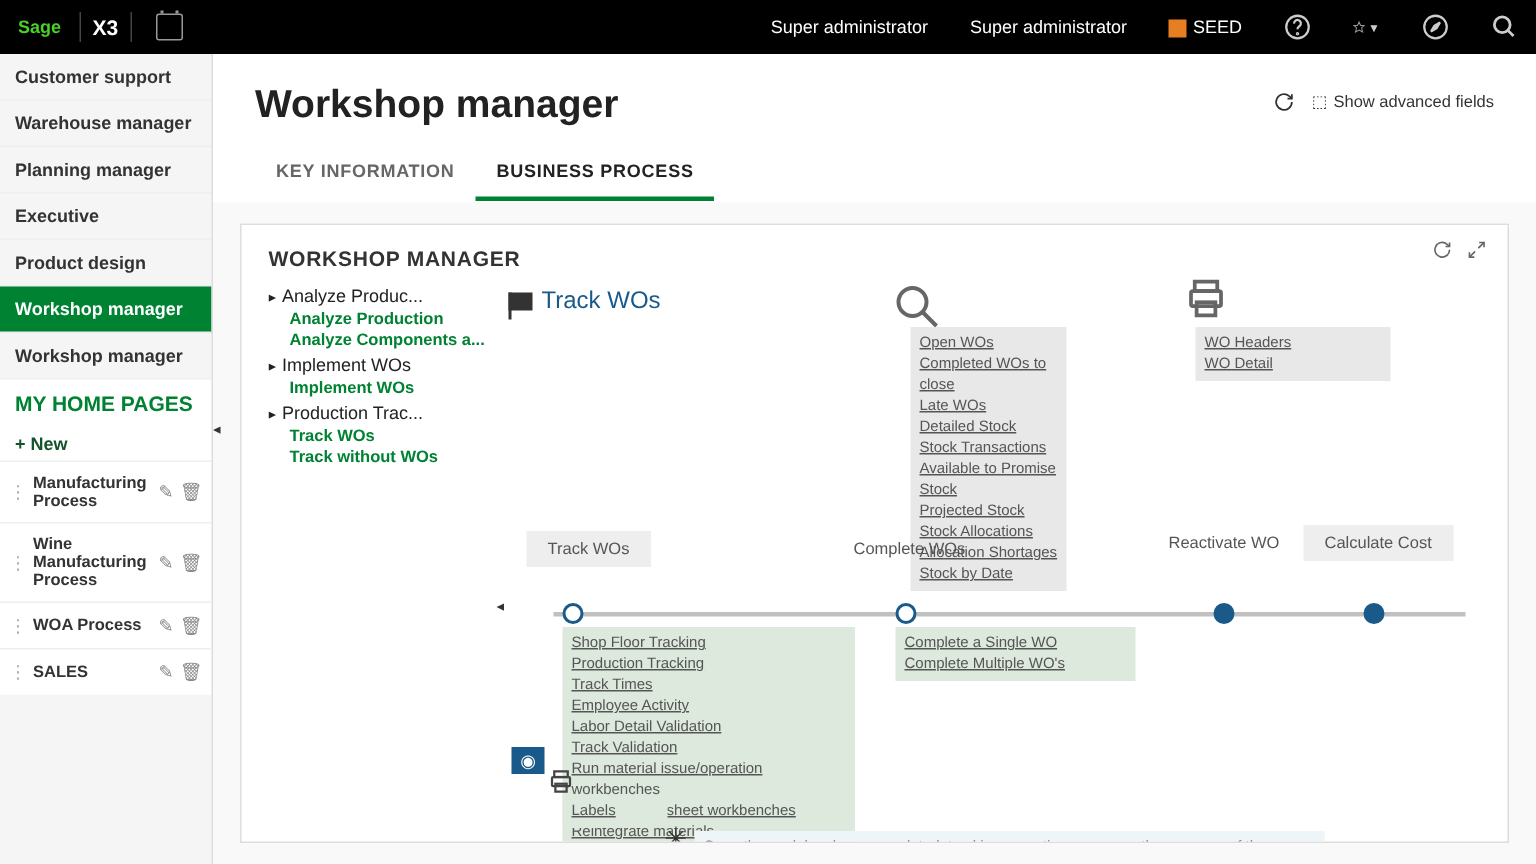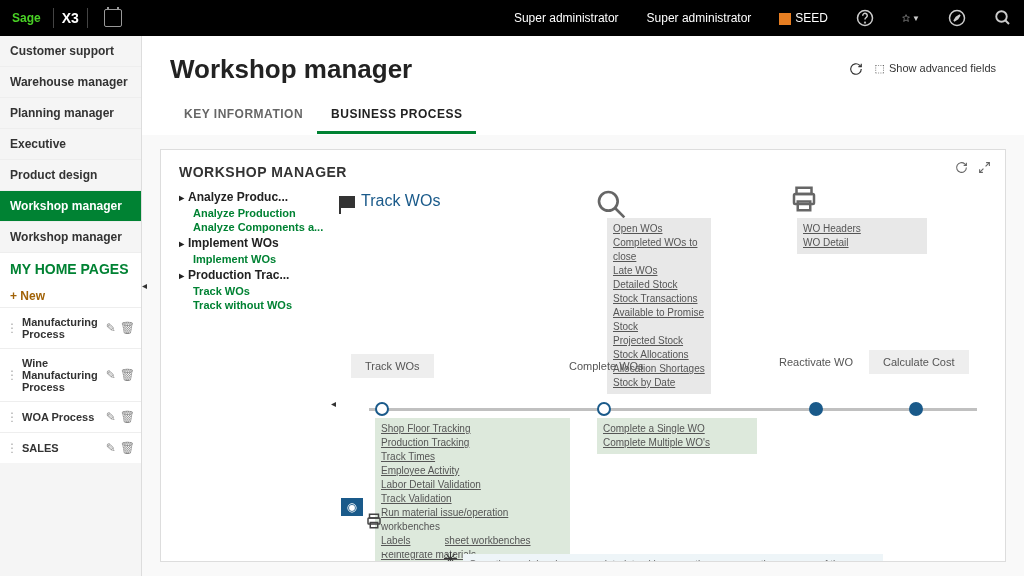--- a/index.html
+++ b/index.html
@@ -12,38 +12,38 @@
 .topbar-right{margin-left:auto;display:flex;align-items:center;gap:28px}
 .seed-box{width:12px;height:12px;background:#e67e22;display:inline-block;margin-right:4px;vertical-align:middle}
 .ticon{width:18px;height:18px;display:inline-flex;align-items:center;justify-content:center;cursor:pointer}
 .layout{display:flex;height:540px}
 .sidebar{width:142px;background:#f5f5f5;border-right:1px solid #ddd;overflow-y:auto;position:relative;font-size:12px}
 .sidebar::-webkit-scrollbar{width:8px}
 .sidebar::-webkit-scrollbar-thumb{background:#aaa;border-radius:4px}
 .side-item{padding:8px 10px;cursor:pointer;font-weight:bold;color:#333;border-bottom:1px solid #eee}
 .side-item.active{background:#008233;color:#fff}
 .side-header{padding:8px 10px;color:#008233;font-weight:bold;font-size:14px;background:#fff}
-.side-new{padding:4px 10px;color:#a16207;font-weight:bold;font-size:12px;cursor:pointer;background:#fff}
+.side-new{padding:4px 10px;color:#14532d;font-weight:bold;font-size:12px;cursor:pointer;background:#fff}
 .homepage-item{display:flex;align-items:center;padding:8px 6px;border-top:1px solid #eee;color:#333;background:#fff}
 .homepage-item .drag{color:#aaa;margin-right:4px;cursor:grab}
 .homepage-item .label{flex:1;font-size:11px;font-weight:bold}
 .homepage-item .edit,.homepage-item .del{color:#888;cursor:pointer;margin-left:4px;font-size:12px}
 .main{flex:1;display:flex;flex-direction:column;overflow:hidden}
 .page-header{padding:18px 28px 12px;display:flex;align-items:center}
 .page-title{font-size:26px;font-weight:bold;color:#222}
 .header-actions{margin-left:auto;display:flex;align-items:flex-start;gap:12px;font-size:11px;color:#333}
 .tabs{display:flex;padding:0 28px;border-bottom:1px solid transparent}
 .tab{padding:10px 14px;font-size:12px;font-weight:bold;color:#666;cursor:pointer;letter-spacing:0.5px}
 .tab.active{color:#222;border-bottom:3px solid #008233}
 .content{flex:1;background:#f9f9f9;padding:14px 18px;overflow:hidden;position:relative}
 .panel{background:#fff;border:1px solid #ddd;height:100%;padding:14px 18px;position:relative;overflow:hidden}
 .panel-title{font-size:14px;font-weight:bold;color:#333;letter-spacing:0.5px;margin-bottom:8px}
 .panel-icons{position:absolute;top:10px;right:14px;display:flex;gap:10px;color:#666}
 .tree{width:150px;font-size:12px;float:left}
-.tree-node{font-weight:bold;color:#222;padding:2px 0;cursor:pointer;white-space:nowrap;overflow:hidden;text-overflow:ellipsis}
+.tree-node{font-weight:normal;color:#222;padding:2px 0;cursor:pointer;white-space:nowrap;overflow:hidden;text-overflow:ellipsis}
 .tree-node::before{content:"▸";margin-right:4px;font-size:10px}
 .tree-sub{color:#008233;font-weight:bold;padding:1px 0 1px 14px;cursor:pointer;font-size:11px;white-space:nowrap;overflow:hidden;text-overflow:ellipsis}
 .diagram{margin-left:160px;position:relative;height:420px;font-size:10px;color:#444}
 .diag-title{color:#1a5a8a;font-size:16px;padding:4px 0}
 .flag{display:inline-block;width:16px;height:12px;background:#333;position:relative;margin-right:6px;vertical-align:middle}
 .flag::after{content:"";position:absolute;left:0;top:0;width:2px;height:18px;background:#333}
 .link-box{background:#e8e8e8;padding:4px 6px;position:absolute}
 .link-box a,.link-box span{display:block;color:#555;text-decoration:underline;cursor:pointer;line-height:1.4}
 .big-icon{position:absolute;color:#666}
 .stage-label{position:absolute;background:#eee;padding:6px 14px;font-size:11px;color:#555}

